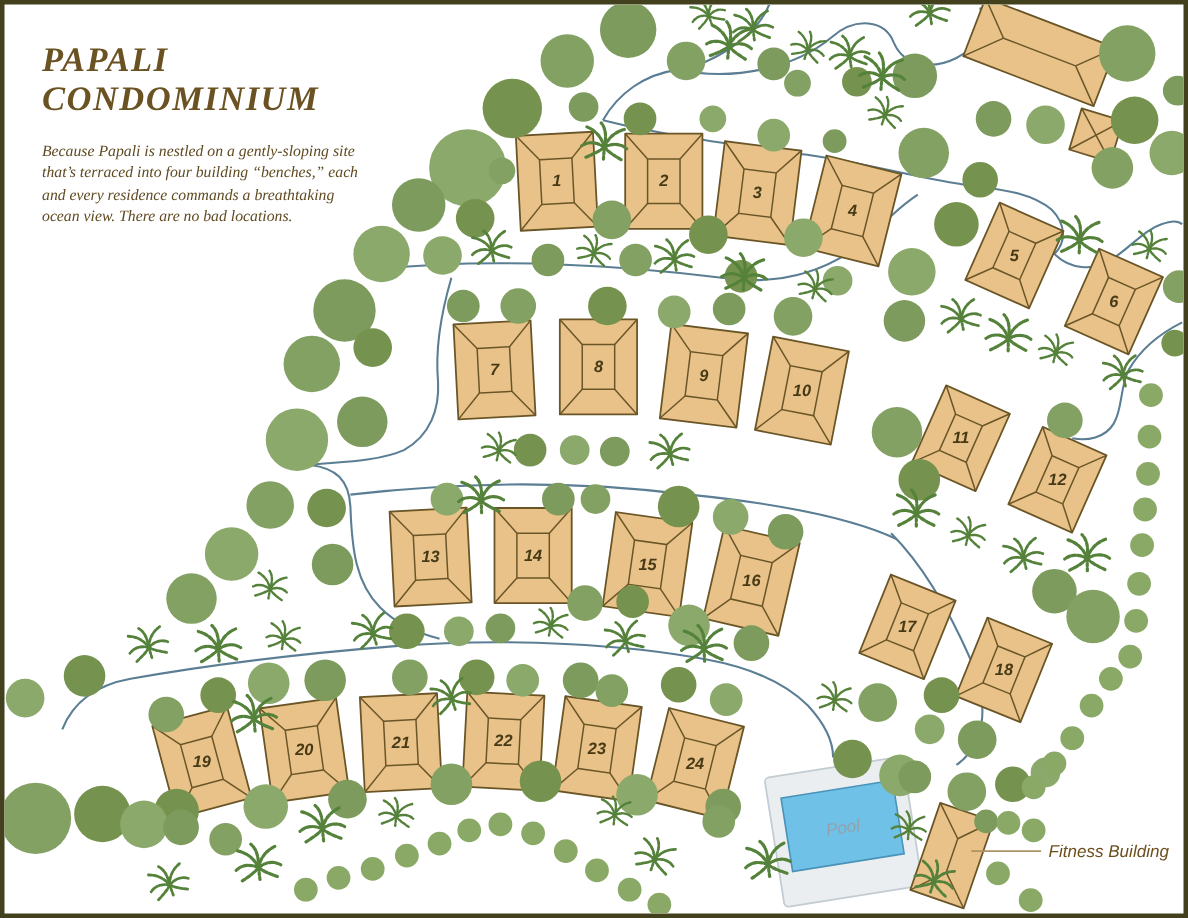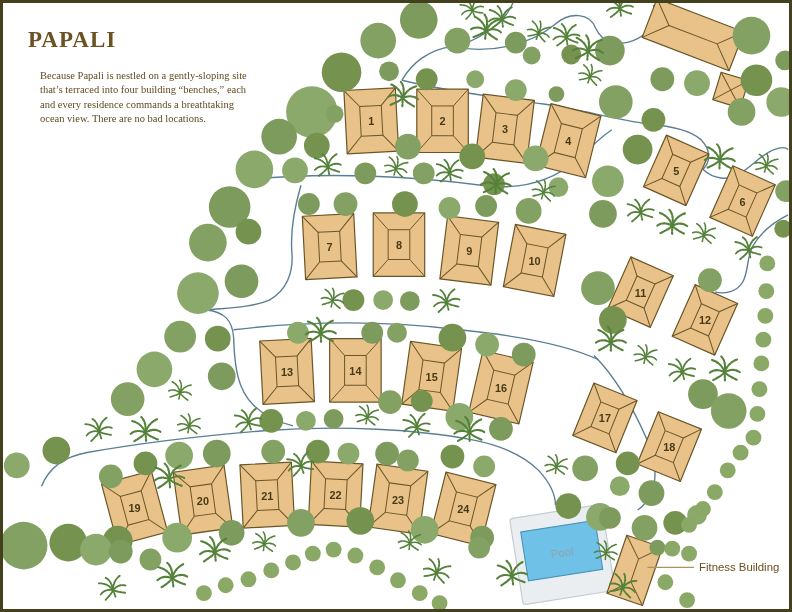--- a/index.html
+++ b/index.html
@@ -1,39 +1,40 @@
 <!DOCTYPE html>
 <html><head>
 <meta charset="utf-8">
 <style>
   html,body{margin:0;padding:0;background:#888;}
   .stage{
     position:relative;width:792px;height:612px;background:#ffffff;
     border:3px solid #43411d;box-sizing:border-box;overflow:hidden;
     font-family:"Liberation Sans",sans-serif;
+    font-style:italic;
   }
   #map-svg{position:absolute;left:0;top:0;}
   .header{position:absolute;left:25px;top:24px;width:226px;z-index:5;}
   .header h1{
     margin:0 0 16px 0;
     font-family:"Liberation Serif",serif;font-weight:bold;
     font-size:23px;line-height:26px;letter-spacing:1px;color:#6b5222;
   }
   .header p{
-    margin:12px;width:214px;
+    margin:0;width:214px;
     font-family:"Liberation Serif",serif;
     font-size:10.5px;line-height:1.36;color:#5f4a22;
   }
 </style>
 </head>
 <body>
 
 <div class="stage">
   <div class="header">
-    <h1><span>PAPALI</span><br></h1>
+    <h1><span>PAPALI</span><br><span>CONDOMINIUM</span></h1>
     <p>Because Papali is nestled on a gently-sloping site that’s terraced into four building “benches,” each and every residence commands a breathtaking ocean view. There are no bad locations.</p>
   </div>
   <svg id="map-svg" width="786" height="606" viewBox="0 0 792 612">
       <defs>
         <g id="palmShape" fill="none" stroke="#55823a" stroke-width="2" stroke-linecap="round" stroke-dasharray="2.5 1.2">
     <path d="M0,1 C2,-5 6,-9 12,-11"></path>
           <path d="M0,1 C-2,-5 -6,-9 -12,-11"></path>
     <path d="M0,1 C5,-2 10,-2 14,1"></path>
           <path d="M0,1 C-5,-2 -10,-2 -14,1"></path>
     <path d="M0,1 C1,-6 0,-11 -3,-14"></path>

